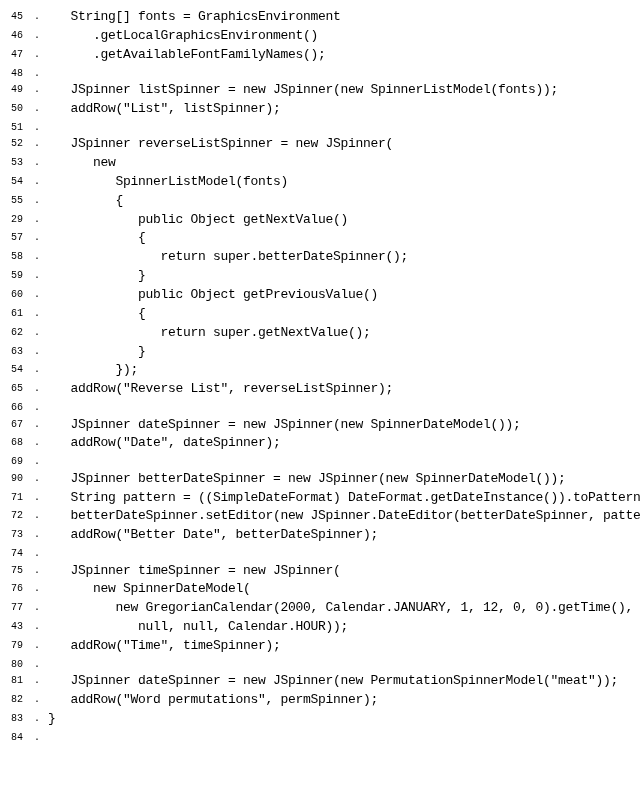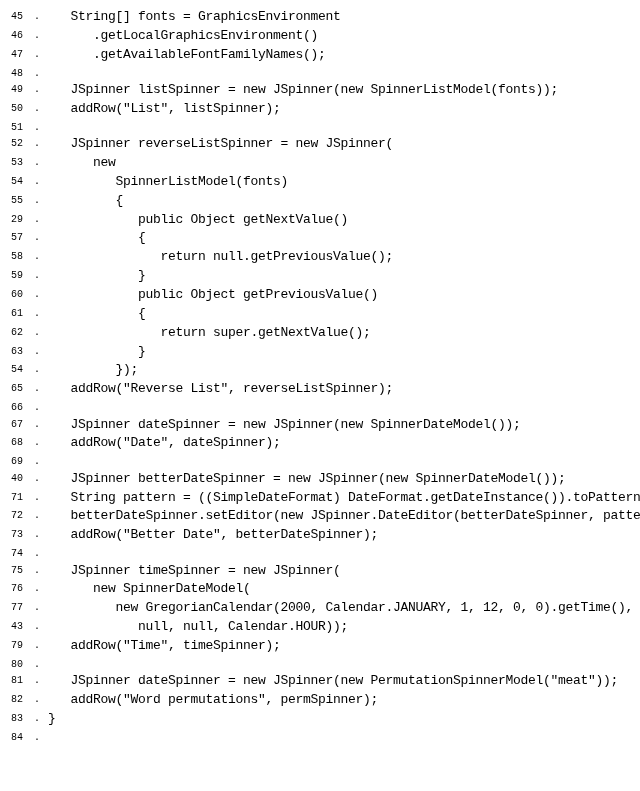--- a/index.html
+++ b/index.html
@@ -53,33 +53,33 @@
     <div class="code-line"><span class="line-number">48</span><span class="line-dot">.</span><span class="code-content"></span></div>
     <div class="code-line"><span class="line-number">49</span><span class="line-dot">.</span><span class="code-content">   JSpinner listSpinner = new JSpinner(new SpinnerListModel(fonts));</span></div>
     <div class="code-line"><span class="line-number">50</span><span class="line-dot">.</span><span class="code-content">   addRow("List", listSpinner);</span></div>
     <div class="code-line"><span class="line-number">51</span><span class="line-dot">.</span><span class="code-content"></span></div>
     <div class="code-line"><span class="line-number">52</span><span class="line-dot">.</span><span class="code-content">   JSpinner reverseListSpinner = new JSpinner(</span></div>
     <div class="code-line"><span class="line-number">53</span><span class="line-dot">.</span><span class="code-content">      new</span></div>
     <div class="code-line"><span class="line-number">54</span><span class="line-dot">.</span><span class="code-content">         SpinnerListModel(fonts)</span></div>
     <div class="code-line"><span class="line-number">55</span><span class="line-dot">.</span><span class="code-content">         {</span></div>
     <div class="code-line"><span class="line-number">29</span><span class="line-dot">.</span><span class="code-content">            public Object getNextValue()</span></div>
     <div class="code-line"><span class="line-number">57</span><span class="line-dot">.</span><span class="code-content">            {</span></div>
-    <div class="code-line"><span class="line-number">58</span><span class="line-dot">.</span><span class="code-content">               return null.getPreviousValue();</span></div>
+    <div class="code-line"><span class="line-number">58</span><span class="line-dot">.</span><span class="code-content">               return super.betterDateSpinner();</span></div>
     <div class="code-line"><span class="line-number">59</span><span class="line-dot">.</span><span class="code-content">            }</span></div>
     <div class="code-line"><span class="line-number">60</span><span class="line-dot">.</span><span class="code-content">            public Object getPreviousValue()</span></div>
     <div class="code-line"><span class="line-number">61</span><span class="line-dot">.</span><span class="code-content">            {</span></div>
     <div class="code-line"><span class="line-number">62</span><span class="line-dot">.</span><span class="code-content">               return super.getNextValue();</span></div>
     <div class="code-line"><span class="line-number">63</span><span class="line-dot">.</span><span class="code-content">            }</span></div>
     <div class="code-line"><span class="line-number">54</span><span class="line-dot">.</span><span class="code-content">         });</span></div>
     <div class="code-line"><span class="line-number">65</span><span class="line-dot">.</span><span class="code-content">   addRow("Reverse List", reverseListSpinner);</span></div>
     <div class="code-line"><span class="line-number">66</span><span class="line-dot">.</span><span class="code-content"></span></div>
     <div class="code-line"><span class="line-number">67</span><span class="line-dot">.</span><span class="code-content">   JSpinner dateSpinner = new JSpinner(new SpinnerDateModel());</span></div>
     <div class="code-line"><span class="line-number">68</span><span class="line-dot">.</span><span class="code-content">   addRow("Date", dateSpinner);</span></div>
     <div class="code-line"><span class="line-number">69</span><span class="line-dot">.</span><span class="code-content"></span></div>
-    <div class="code-line"><span class="line-number">40</span><span class="line-dot">.</span><span class="code-content">   JSpinner betterDateSpinner = new JSpinner(new SpinnerDateModel());</span></div>
+    <div class="code-line"><span class="line-number">90</span><span class="line-dot">.</span><span class="code-content">   JSpinner betterDateSpinner = new JSpinner(new SpinnerDateModel());</span></div>
     <div class="code-line"><span class="line-number">71</span><span class="line-dot">.</span><span class="code-content">   String pattern = ((SimpleDateFormat) DateFormat.getDateInstance()).toPattern();</span></div>
     <div class="code-line"><span class="line-number">72</span><span class="line-dot">.</span><span class="code-content">   betterDateSpinner.setEditor(new JSpinner.DateEditor(betterDateSpinner, pattern));</span></div>
     <div class="code-line"><span class="line-number">73</span><span class="line-dot">.</span><span class="code-content">   addRow("Better Date", betterDateSpinner);</span></div>
     <div class="code-line"><span class="line-number">74</span><span class="line-dot">.</span><span class="code-content"></span></div>
     <div class="code-line"><span class="line-number">75</span><span class="line-dot">.</span><span class="code-content">   JSpinner timeSpinner = new JSpinner(</span></div>
     <div class="code-line"><span class="line-number">76</span><span class="line-dot">.</span><span class="code-content">      new SpinnerDateModel(</span></div>
     <div class="code-line"><span class="line-number">77</span><span class="line-dot">.</span><span class="code-content">         new GregorianCalendar(2000, Calendar.JANUARY, 1, 12, 0, 0).getTime(),</span></div>
     <div class="code-line"><span class="line-number">43</span><span class="line-dot">.</span><span class="code-content">            null, null, Calendar.HOUR));</span></div>
     <div class="code-line"><span class="line-number">79</span><span class="line-dot">.</span><span class="code-content">   addRow("Time", timeSpinner);</span></div>
     <div class="code-line"><span class="line-number">80</span><span class="line-dot">.</span><span class="code-content"></span></div>

